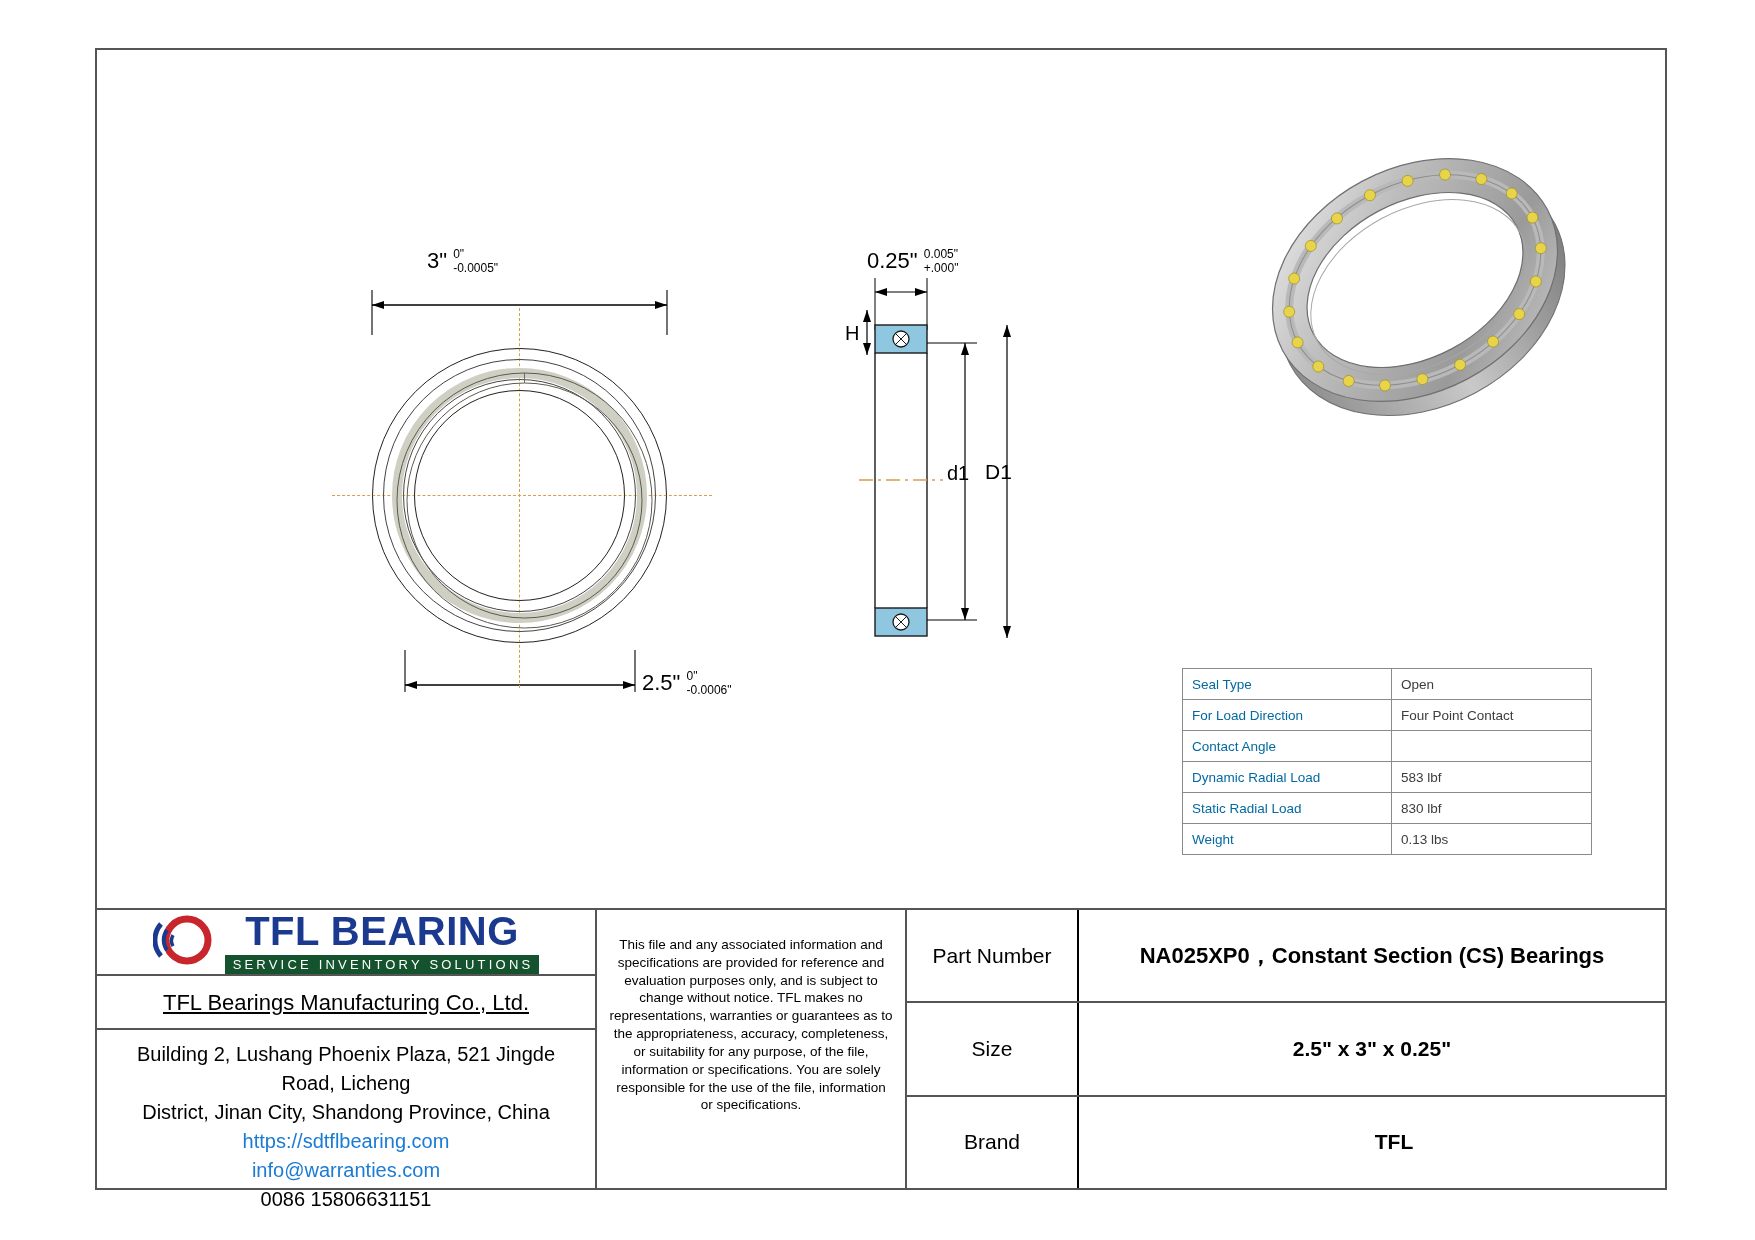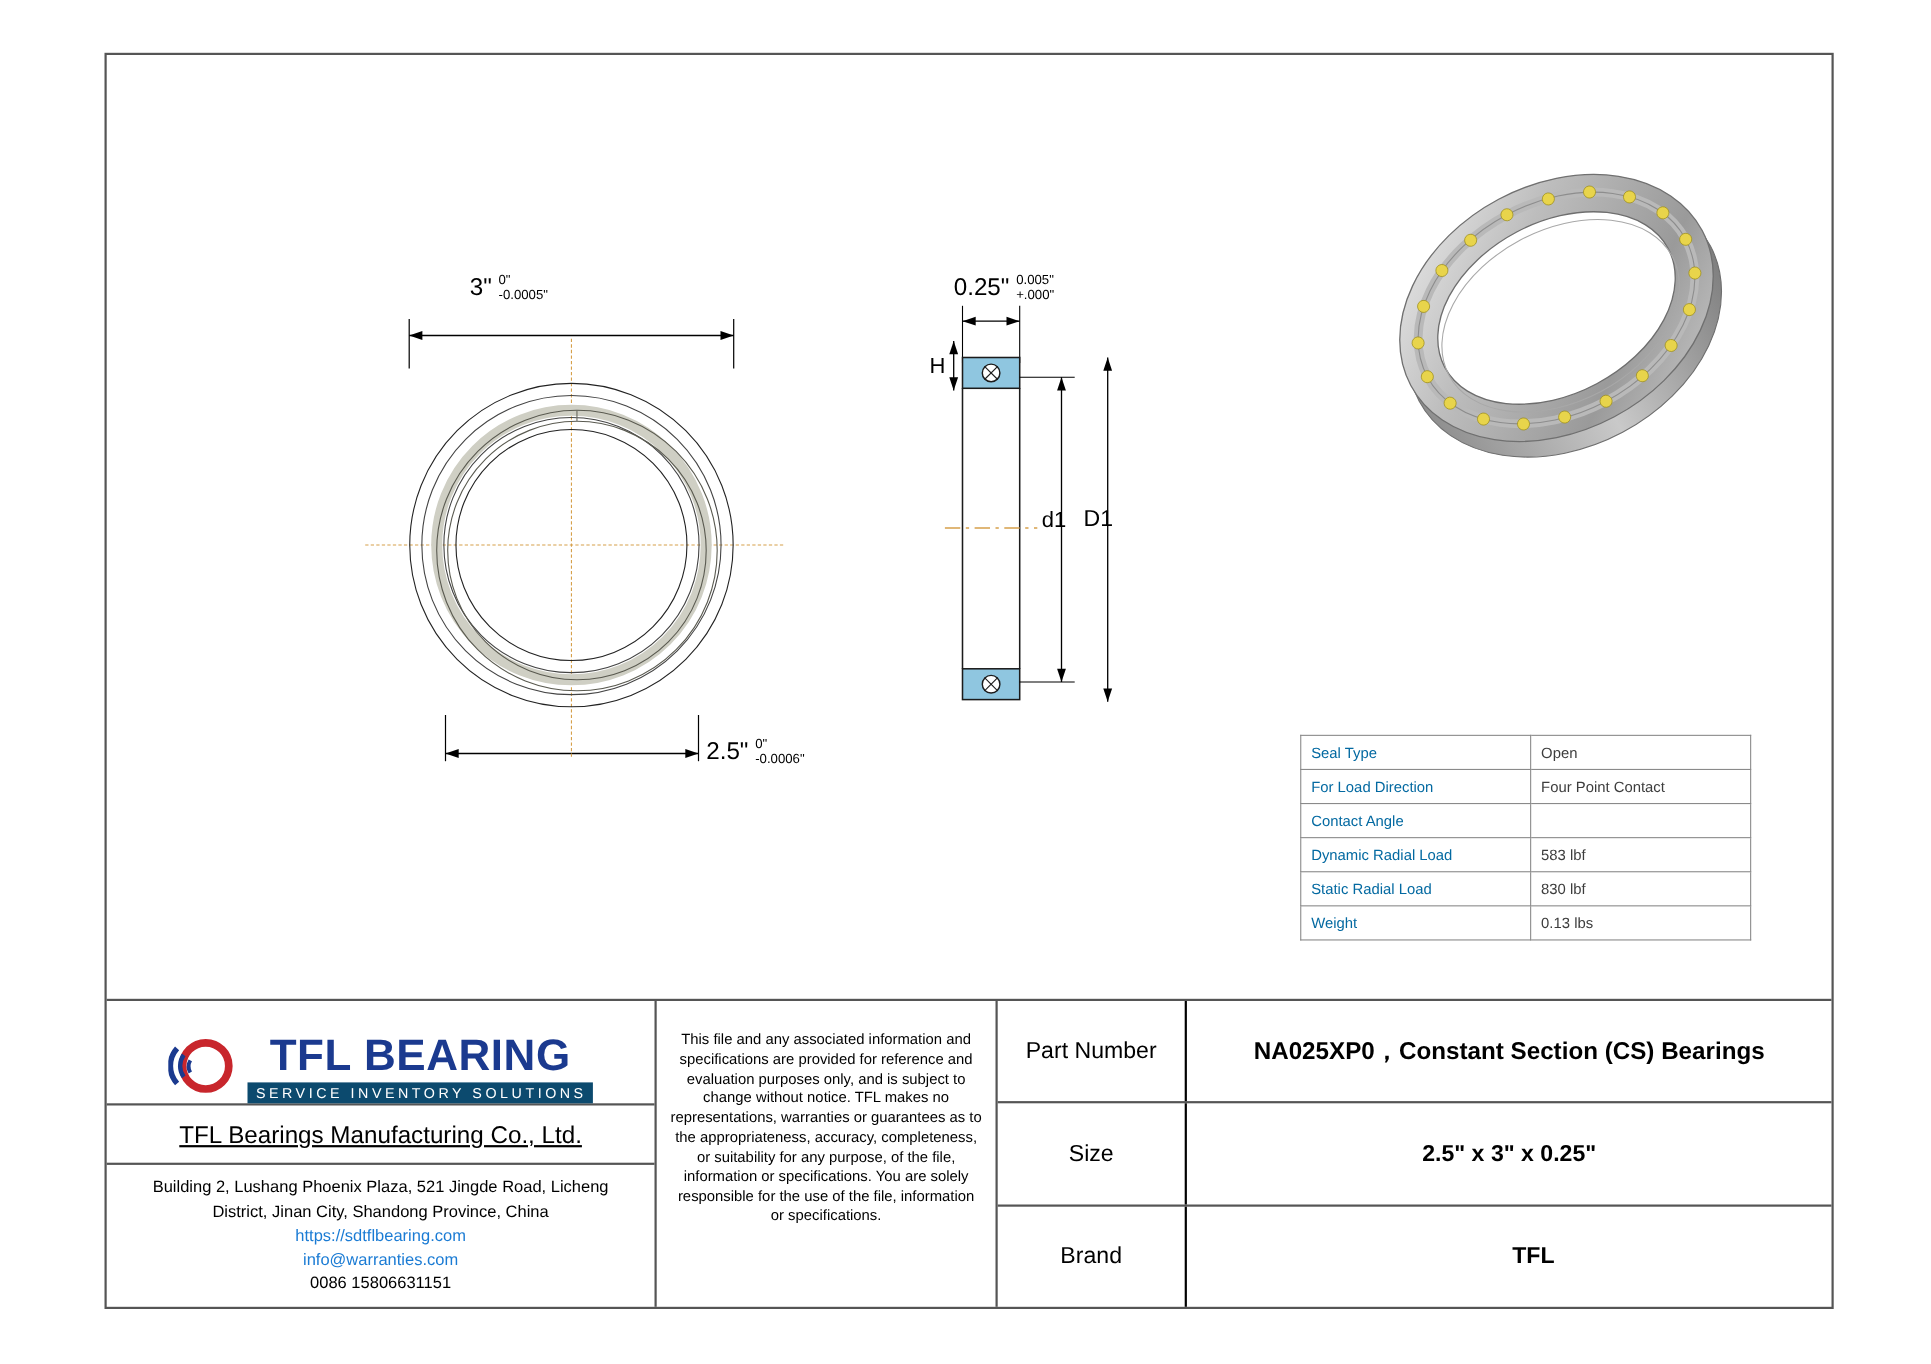--- a/index.html
+++ b/index.html
@@ -142,39 +142,39 @@
   }
   #logo-main {
     font-size: 40px;
     font-weight: bold;
     letter-spacing: 0.5px;
     color: #1b3a8f;
     line-height: 1;
   }
   #logo-sub {
     margin-top: 4px;
-    background: #0c4a6e;
+    background: #14532d;
     color: #fff;
     font-size: 13px;
     letter-spacing: 3.2px;
     padding: 2px 6px 2px 8px;
     width: 100%;
     box-sizing: border-box;
     text-align: center;
   }
   #company-name {
     text-align: center;
     font-size: 22px;
     padding: 14px 6px 12px;
     border-bottom: 2px solid #555;
     text-decoration: underline;
   }
   #company-address {
     text-align: center;
-    font-size: 15px;
+    font-size: 20px;
     line-height: 1.45;
     padding: 10px 12px;
   }
   #company-address .link {
     color: #1a7bd4;
   }
 
   #tb-disclaimer {
     width: 310px;
     font-size: 13.5px;

